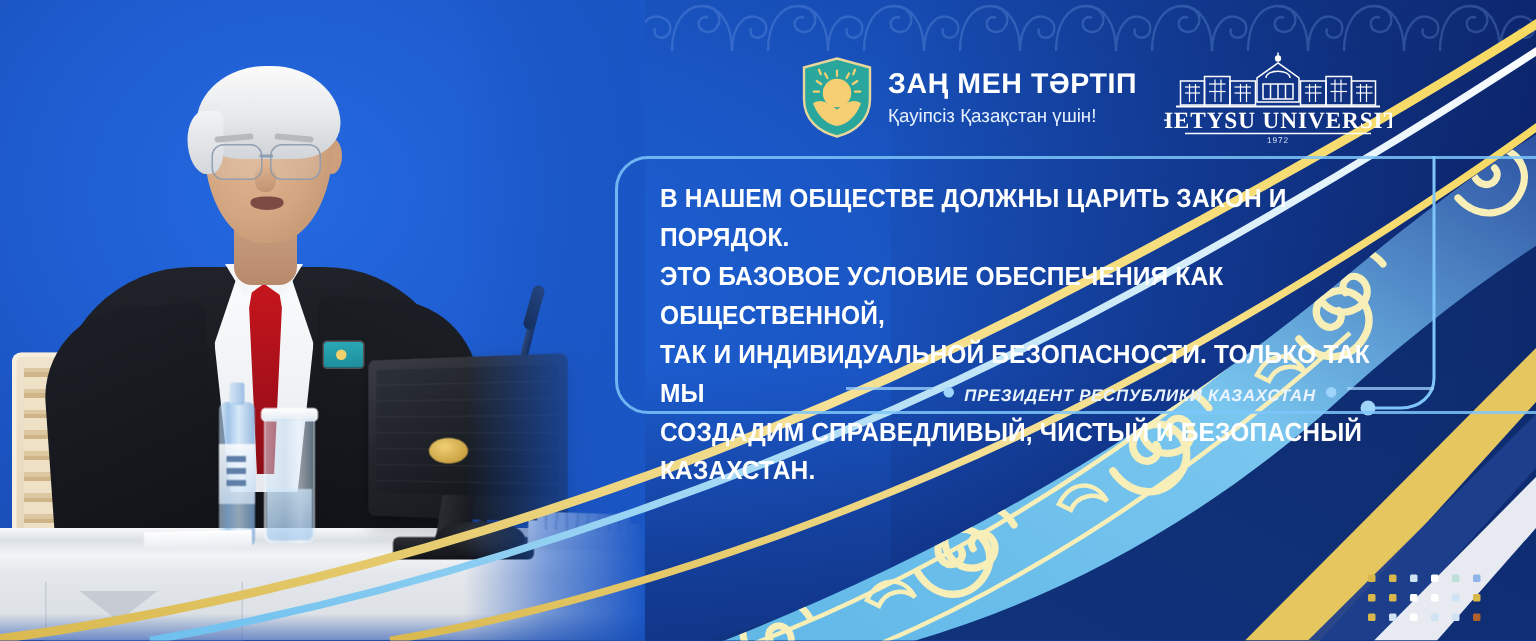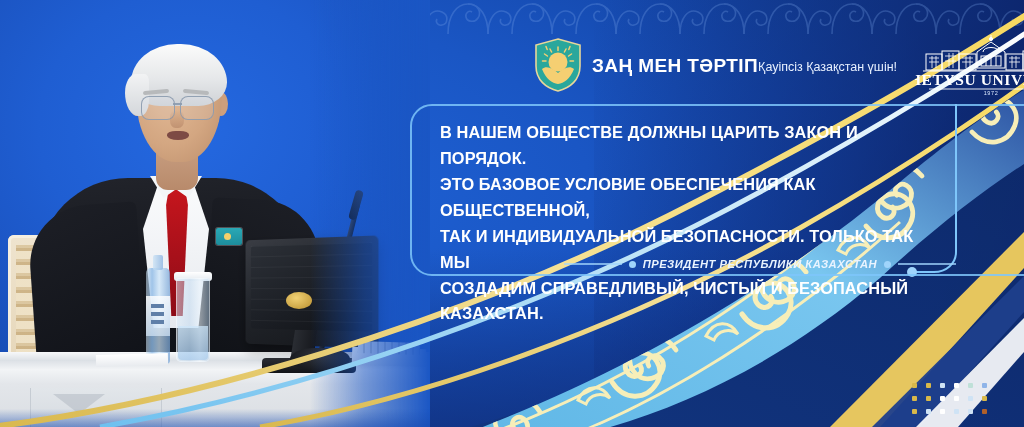--- a/index.html
+++ b/index.html
@@ -358,21 +358,21 @@
   .logo-row {
     position: absolute;
     left: 534px; top: 34px;
     display: flex;
     align-items: center;
     gap: 14px;
     z-index: 6;
   }
   .logo-lock { display: flex; align-items: center; gap: 10px; }
   .emblem { width: 48px; height: 54px; flex: none; }
-  .logo-text-wrap { display: flex; line-height: 1; }
+  .logo-text-wrap { display: flex; flex-direction: column; line-height: 1; }
   .logo-title {
     color: #ffffff;
     font-size: 19px;
     font-weight: bold;
     letter-spacing: 0.4px;
     white-space: nowrap;
   }
   .logo-sub {
     color: #e8f1ff;
     font-size: 12.5px;
@@ -416,21 +416,20 @@
   
   .attrib {
     position: absolute;
     left: 560px; top: 258px;
     width: 400px;
     z-index: 6;
     text-align: center;
   }
   .attrib-role-row {
     display: flex;
-    align-items: center;
     justify-content: center;
     gap: 7px;
   }
   .attrib-line {
     height: 1.5px;
     background: rgba(160,212,252,0.75);
     flex: 1;
     max-width: 58px;
   }
   .attrib-dot {

